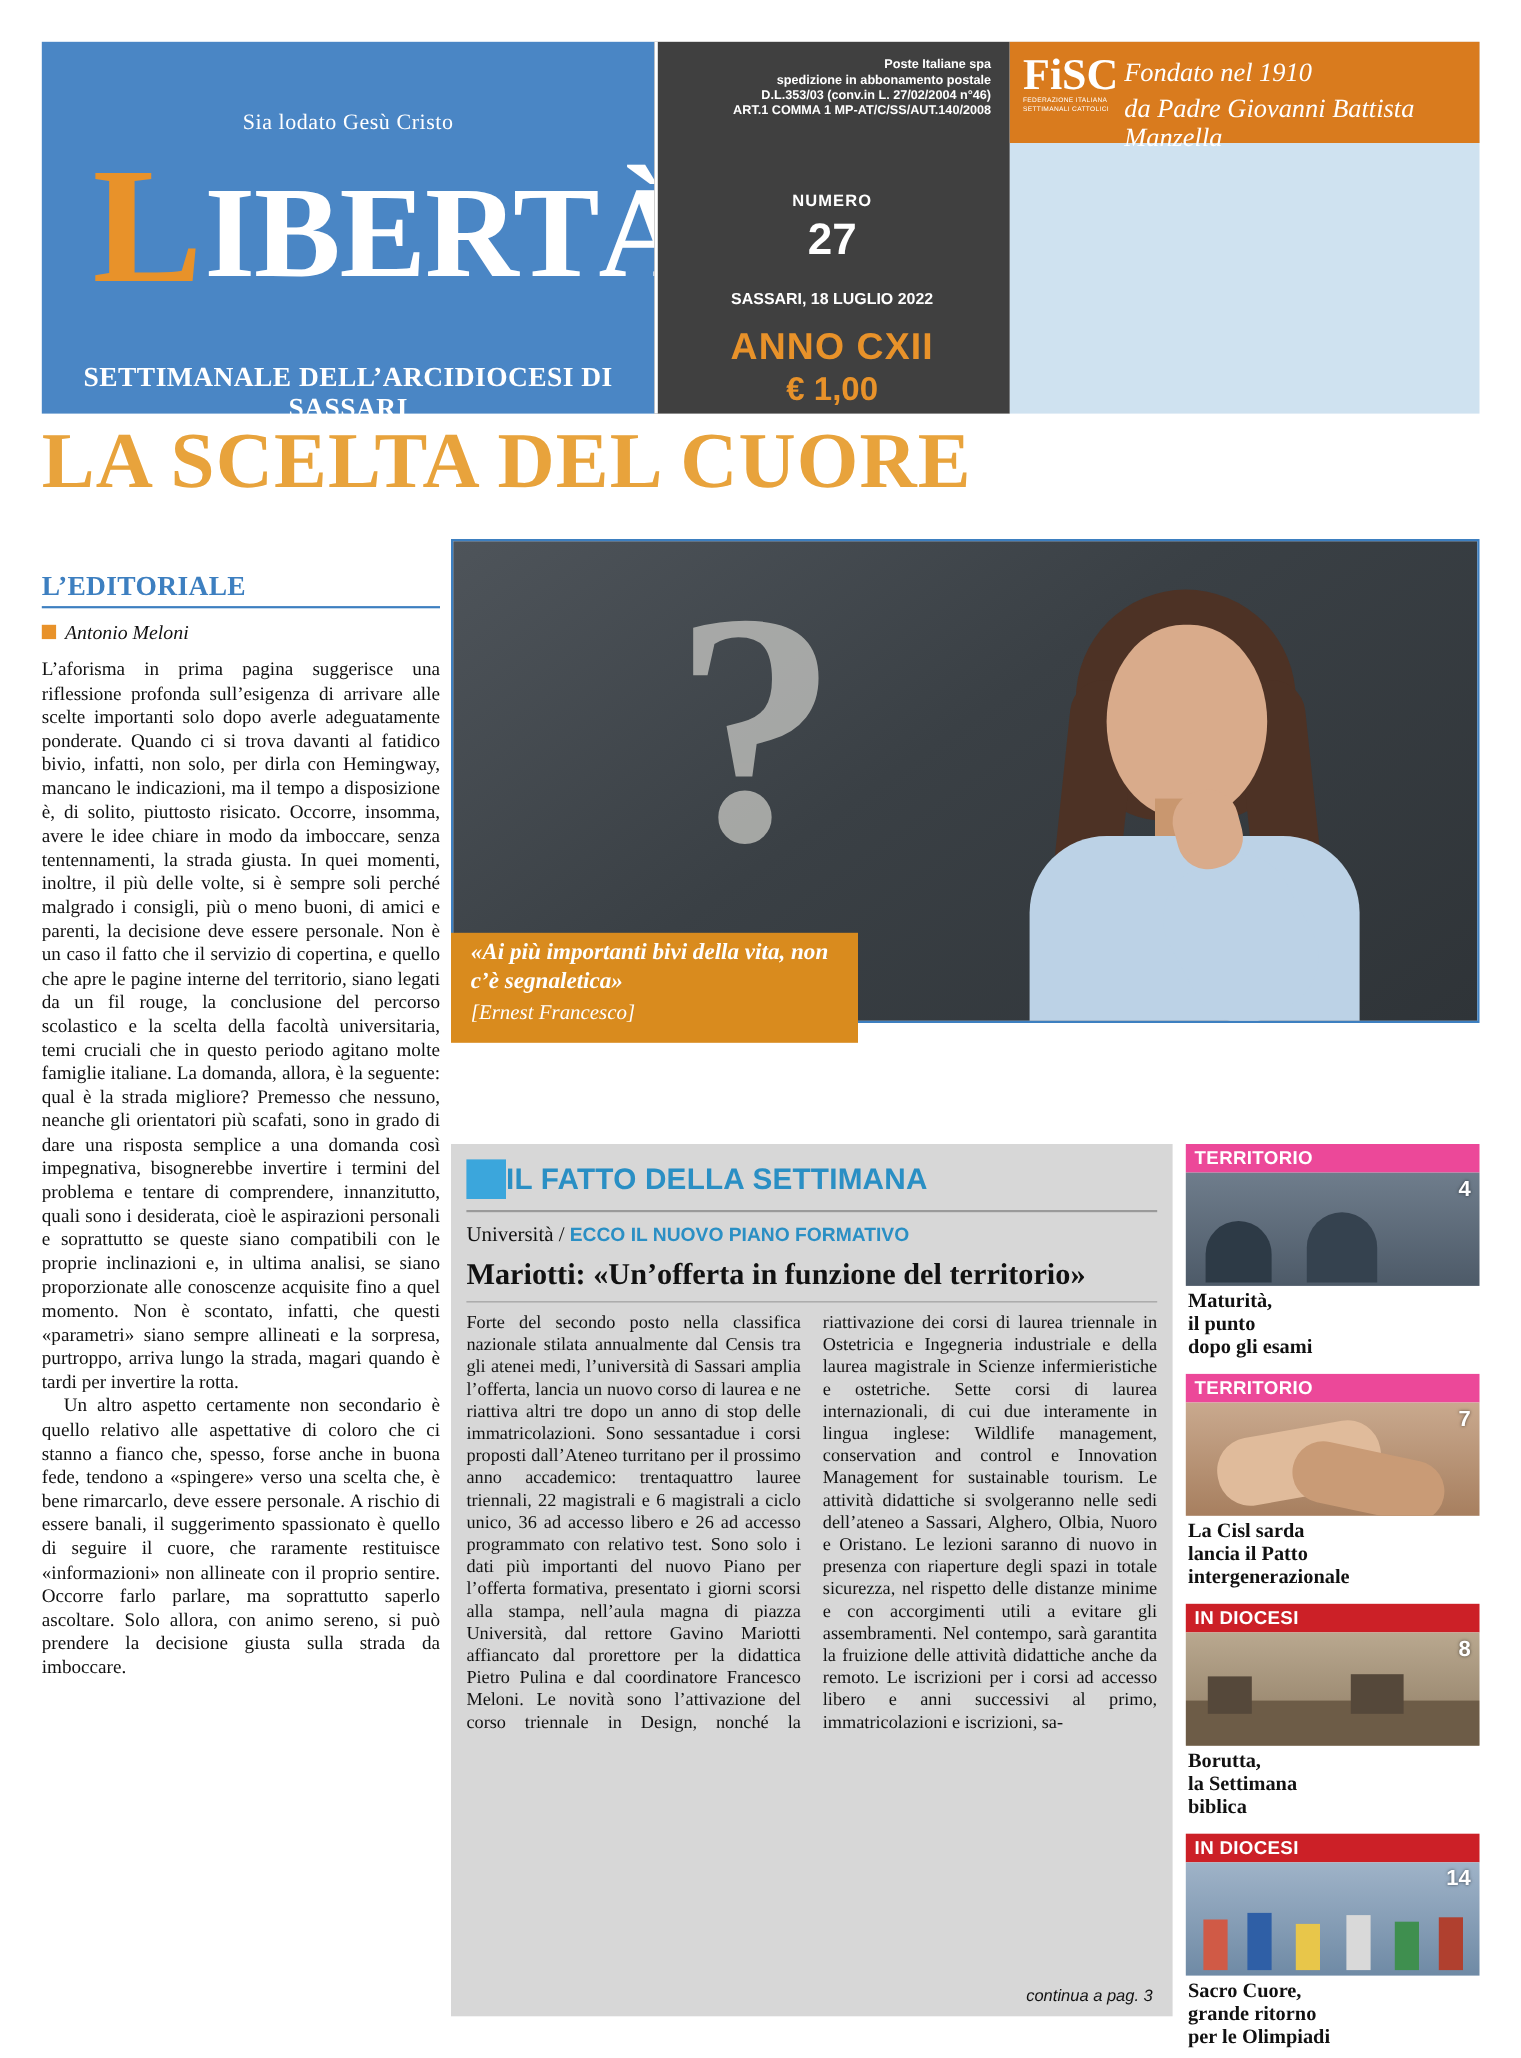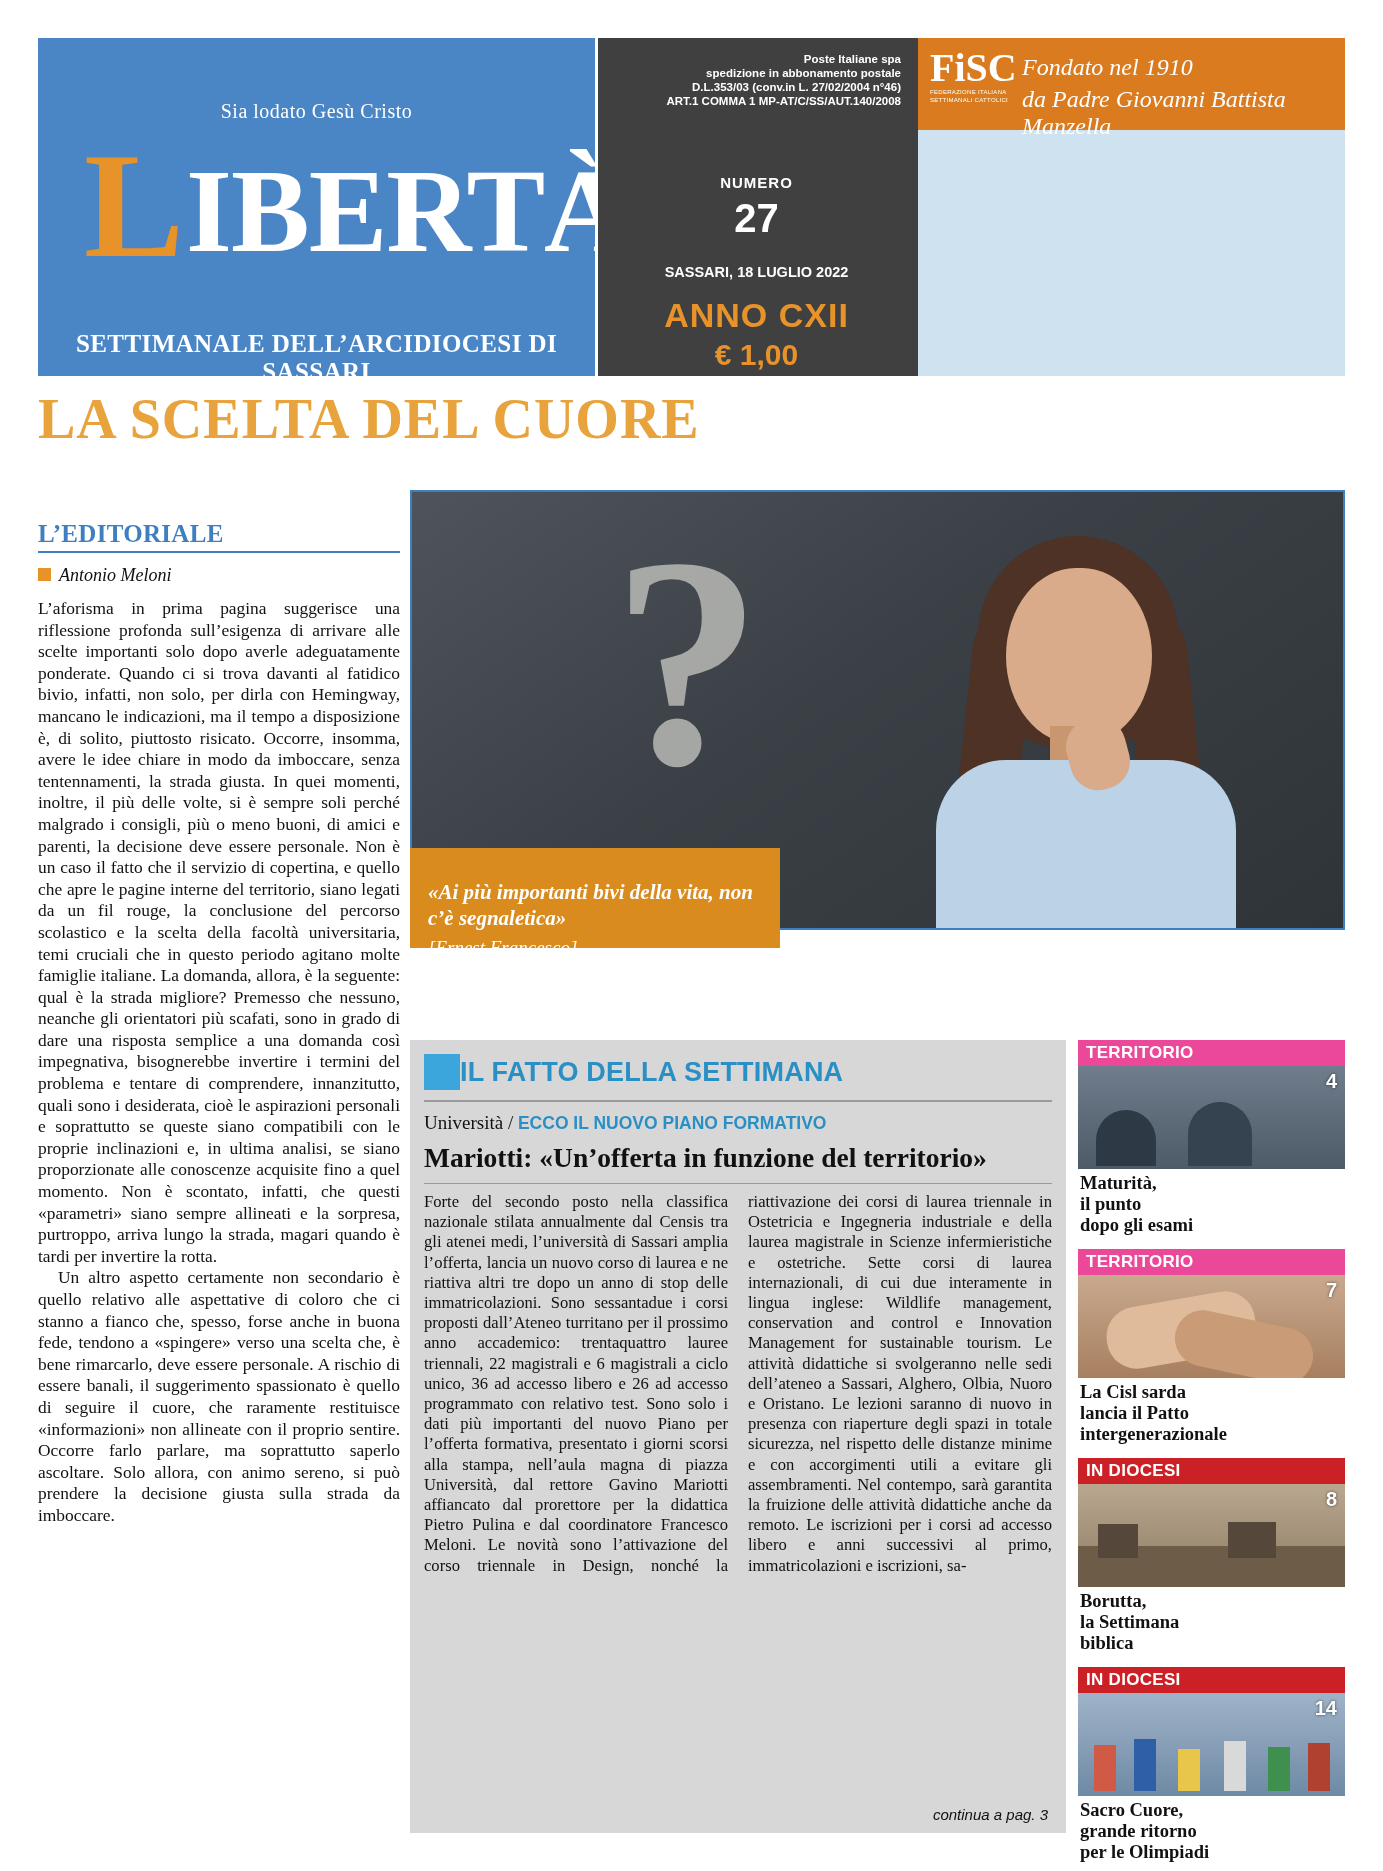--- a/index.html
+++ b/index.html
@@ -41,21 +41,21 @@
   .mh-fisc{position:absolute;left:12px;top:10px;width:86px;height:72px;color:#fff;}
   .mh-fisc .fc{font-family:"Liberation Serif",serif;font-weight:bold;font-size:40px;line-height:40px;}
   .mh-fisc .fl{font-family:"Liberation Sans",sans-serif;font-size:6px;line-height:8px;letter-spacing:.3px;}
   .mh-fond1{position:absolute;left:104px;top:16px;color:#fff;font-family:"Liberation Serif",serif;
       font-style:italic;font-size:24px;}
   .mh-fond2{position:absolute;left:104px;top:48px;color:#fff;font-family:"Liberation Serif",serif;
       font-style:italic;font-size:24px;}
 
   
   .banner{position:absolute;left:38px;top:382px;width:1307px;height:74px;}
-  .banner span{font-family:"Liberation Serif",serif;font-weight:bold;font-size:56px;line-height:74px;
+  .banner span{font-family:"Liberation Serif",serif;font-weight:bold;font-size:72px;line-height:74px;
       color:#e8a33c;letter-spacing:1px;}
 
   
   .edit{position:absolute;left:38px;top:500px;width:362px;margin-top:20px;}
   .edit-h{font-family:"Liberation Serif",serif;font-weight:bold;font-size:25px;color:#3d7fc0;
       letter-spacing:.3px;}
   .edit-rule{width:362px;height:2px;background:#3d7fc0;margin-top:3px;}
   .edit-by{margin-top:12px;font-family:"Liberation Serif",serif;font-style:italic;font-size:18px;}
   .edit-sq{display:inline-block;width:13px;height:13px;background:#e8922a;margin-right:8px;}
   .edit-body{margin-top:12px;font-family:"Liberation Serif",serif;font-size:17.4px;line-height:21.6px;
@@ -80,21 +80,21 @@
   .p-hair3{position:absolute;left:214px;top:90px;width:62px;height:200px;background:#4d3225;
       border-radius:40px;transform:rotate(-6deg);}
   .p-neck{position:absolute;left:132px;top:198px;width:62px;height:50px;background:#c9976f;}
   .p-body{position:absolute;left:18px;top:232px;width:300px;height:170px;background:#bcd2e6;
       border-radius:70px 70px 0 0;}
   .p-arm{position:absolute;left:150px;top:250px;width:120px;height:150px;background:#bcd2e6;
       border-radius:50px;transform:rotate(-28deg);}
   .p-hand{position:absolute;left:150px;top:190px;width:60px;height:72px;background:#d9ab8b;
       border-radius:28px;transform:rotate(-15deg);}
   .quote{position:absolute;left:410px;top:848px;width:370px;height:100px;background:#d98b1e;
-      padding:31px 18px;box-sizing:border-box;color:#fff;}
+      padding:4px 18px;box-sizing:border-box;color:#fff;}
   .quote .q1{font-family:"Liberation Serif",serif;font-style:italic;font-weight:bold;font-size:21px;
       line-height:26px;}
   .quote .q2{font-family:"Liberation Serif",serif;font-style:italic;font-size:19px;margin-top:6px;}
 
   
   .art{position:absolute;left:410px;top:1040px;width:656px;height:793px;background:#d7d7d7;
       padding:14px 14px 10px 14px;box-sizing:border-box;}
   .art-head{display:flex;align-items:center;}
   .art-sq{width:36px;height:36px;background:#3ba6dc;}
   .art-kick{font-family:"Liberation Sans",sans-serif;font-weight:bold;font-size:27px;color:#2a8fc4;

